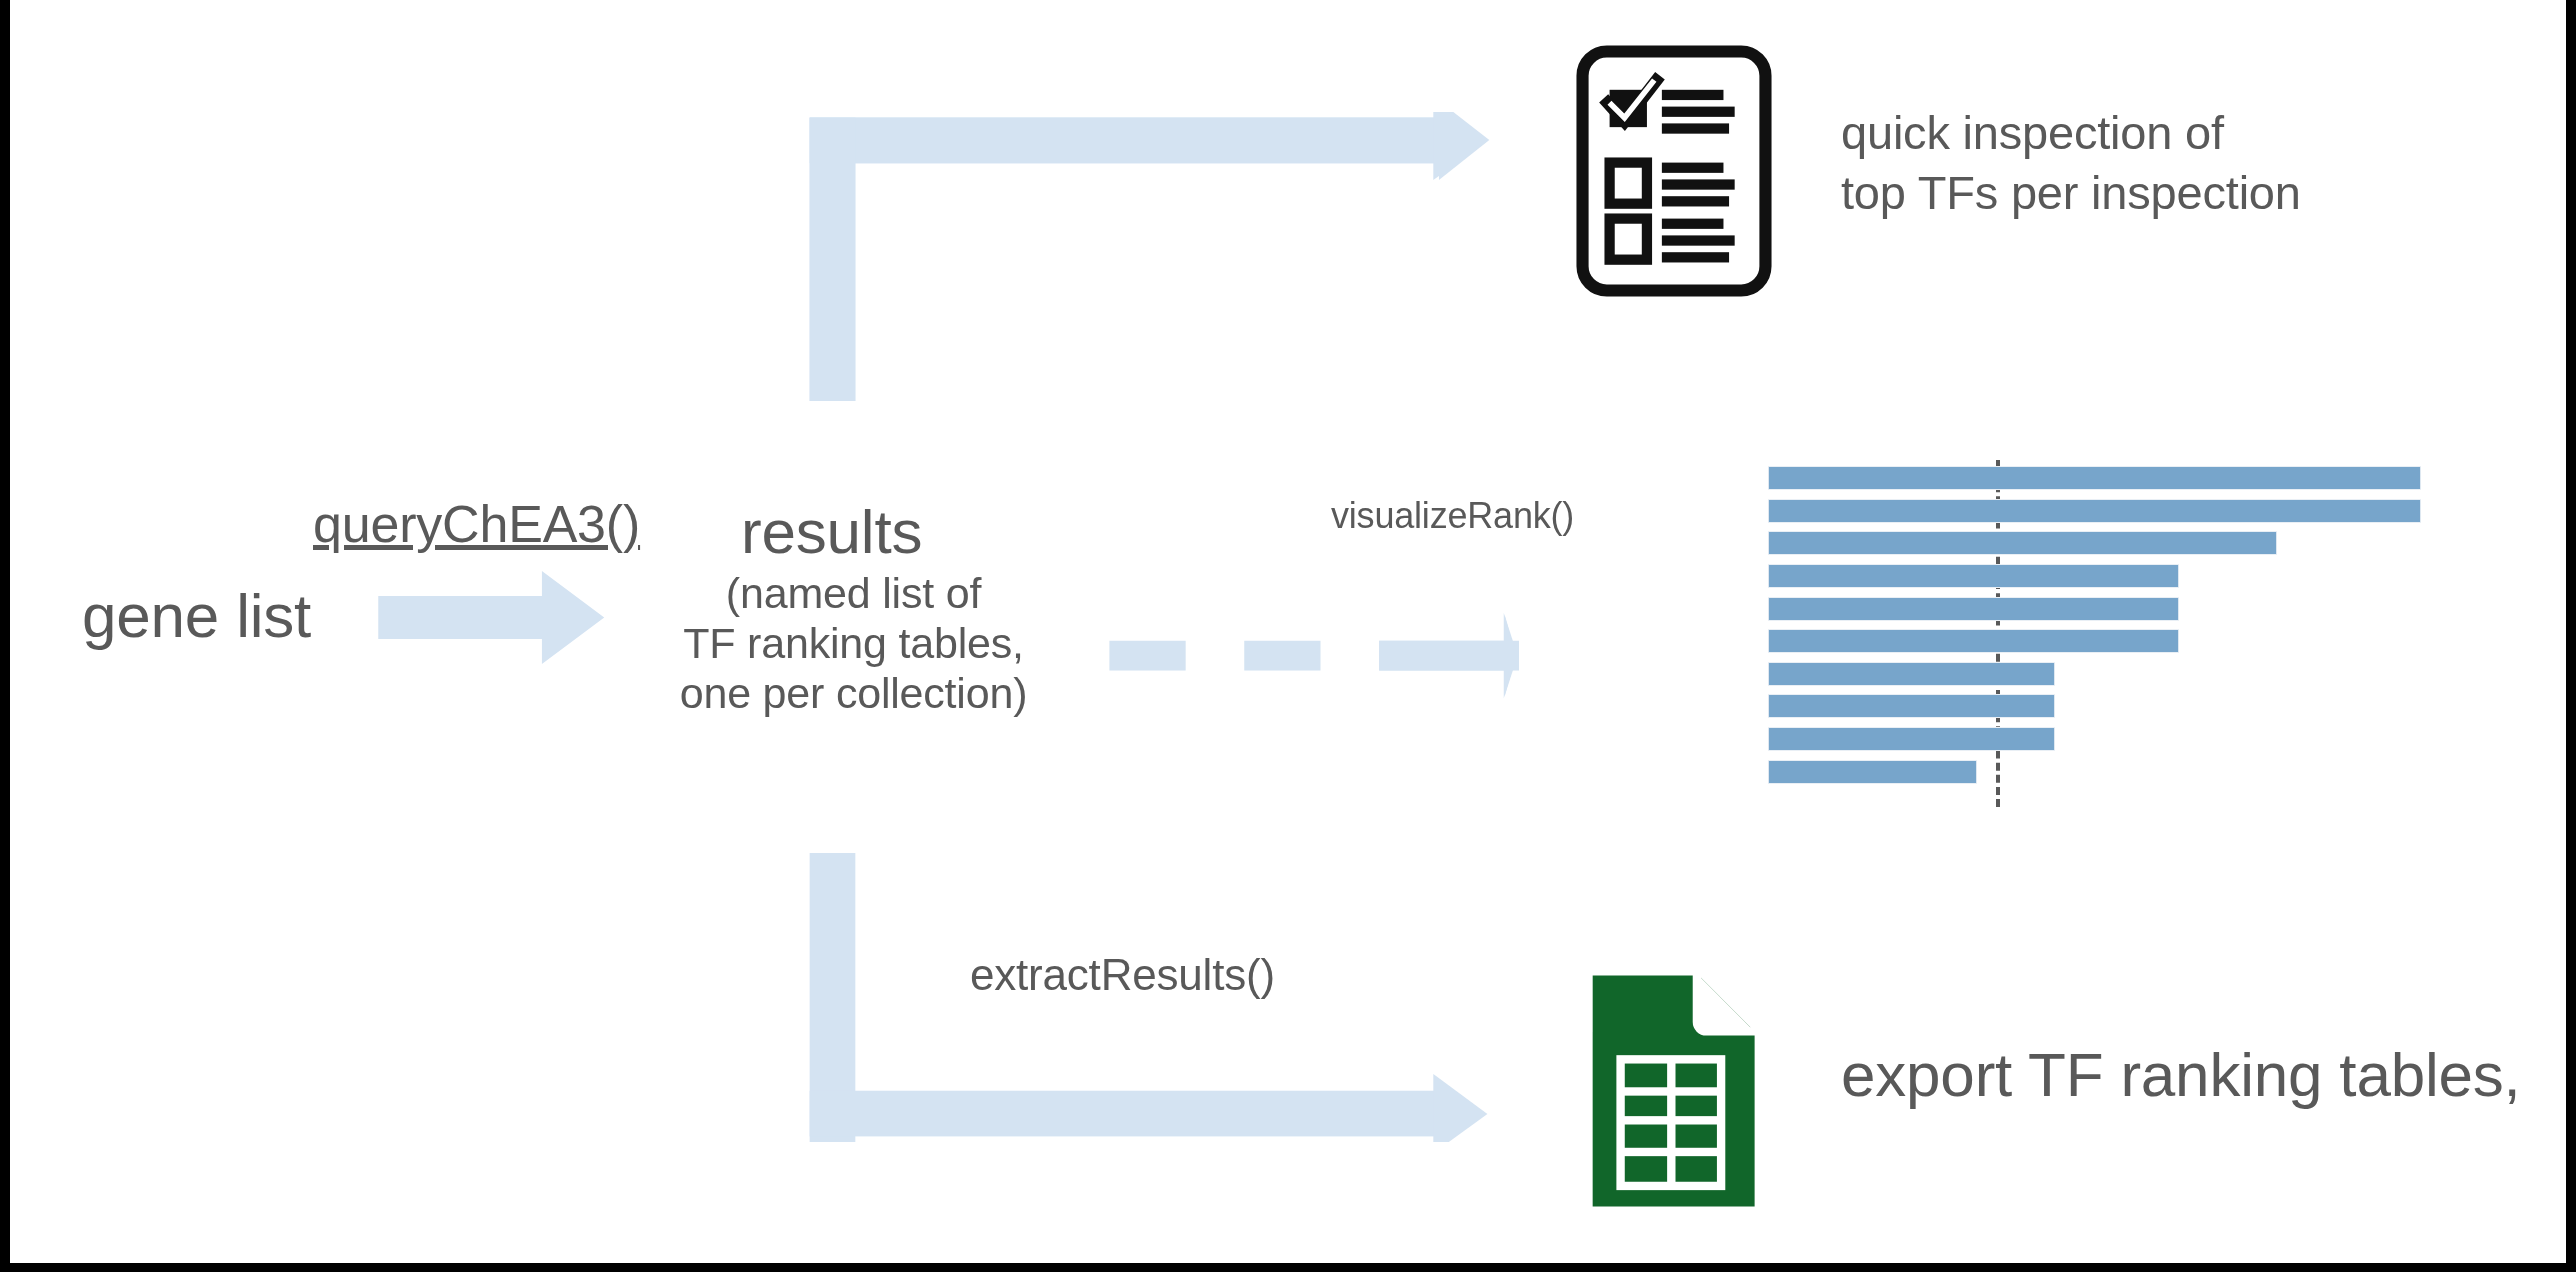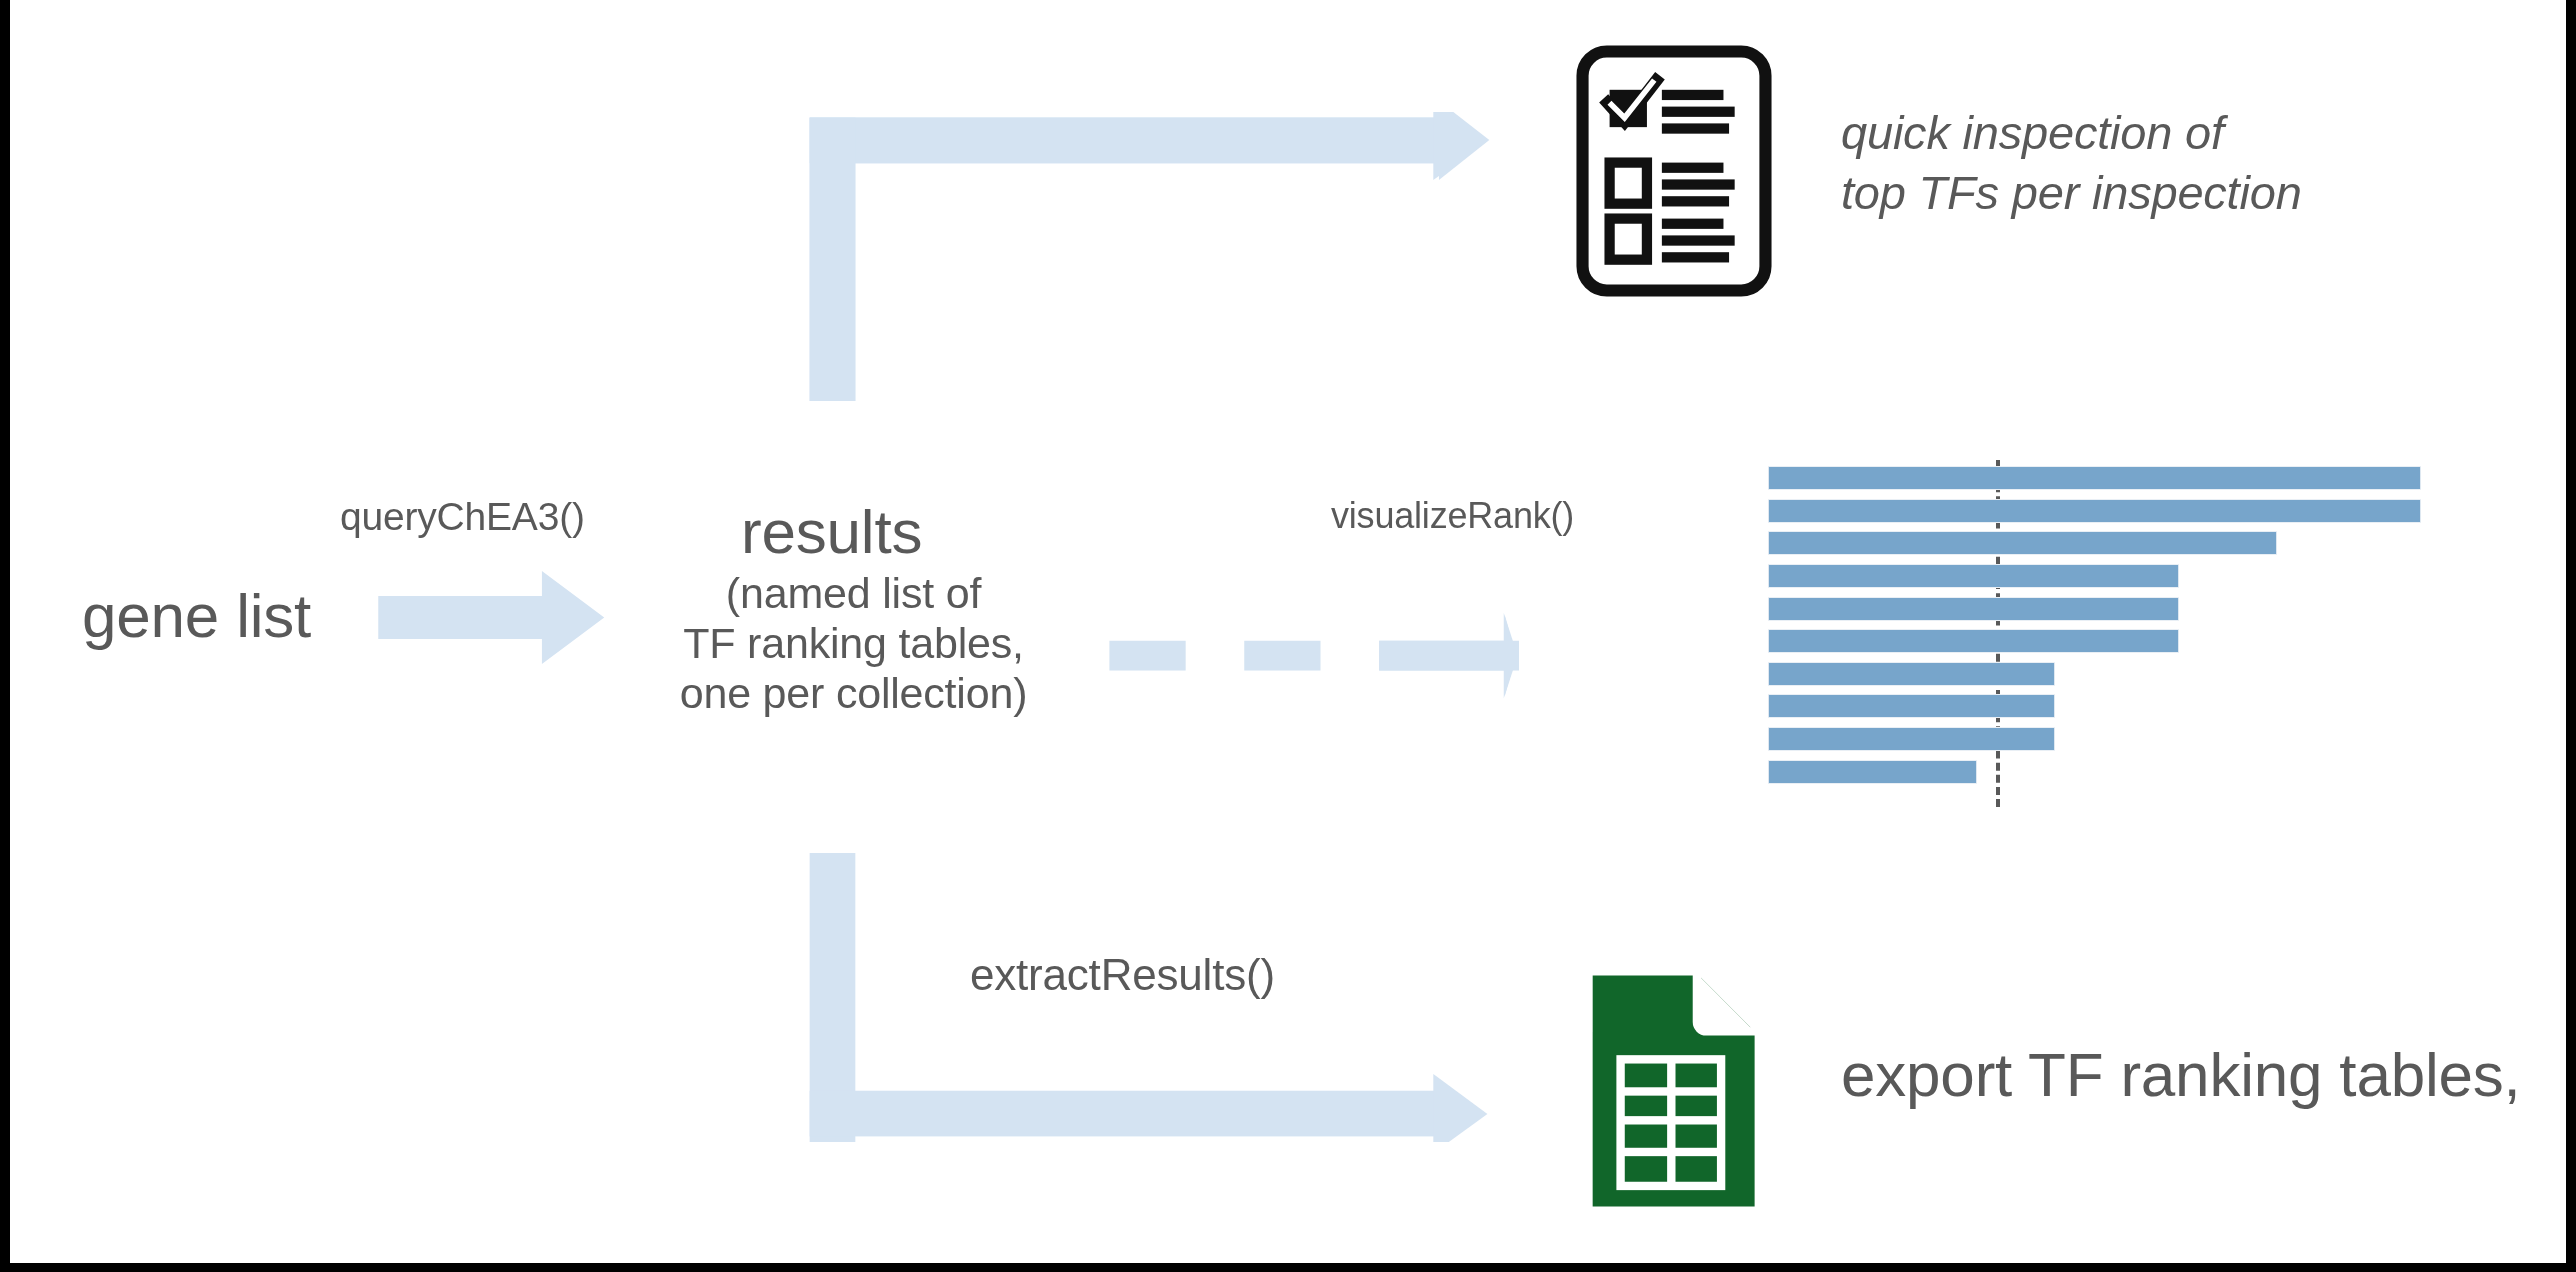--- a/index.html
+++ b/index.html
@@ -32,27 +32,27 @@
 
   
   .txt {
     position: absolute;
     color: #595959;
     white-space: pre;
     line-height: 1.16;
     letter-spacing: -0.2px;
   }
   .t-gene      { left: 82px;  top: 580px; font-size: 62px; }
-  .t-query     { left: 340px; top: 494px; font-size: 39px; }
+  .t-query     { left: 313px; top: 494px; font-size: 52px; text-decoration: underline; }
   .t-results   { left: 741px; top: 496px; font-size: 62px; }
   .t-resdesc   { left: 653px; top: 569px; font-size: 43px; text-align: center; width: 401px; }
   .t-displayN  { left: 965px; top: 241px; font-size: 44px; }
   .t-visrank   { left: 1331px; top: 495px; font-size: 36px; }
   .t-extract   { left: 970px; top: 949px; font-size: 44px; }
-  .t-inspect   { left: 1841px; top: 103px; font-size: 47px; line-height: 1.28; font-style: italic; }
+  .t-inspect   { left: 1841px; top: 103px; font-size: 47px; line-height: 1.28; }
   .t-export    { left: 1841px; top: 1035px; font-size: 62px; line-height: 1.28; }
 
   
   .arrow-svg { position: absolute; display: block; }
   #arrow-gene-to-results { left: 378px; top: 571px; }
   #arrow-top-elbow       { left: 804px; top: 112px; }
   #arrow-bottom-elbow    { left: 804px; top: 853px; }
   #arrow-dashed-visrank  { left: 1109px; top: 611px; }
 
   

